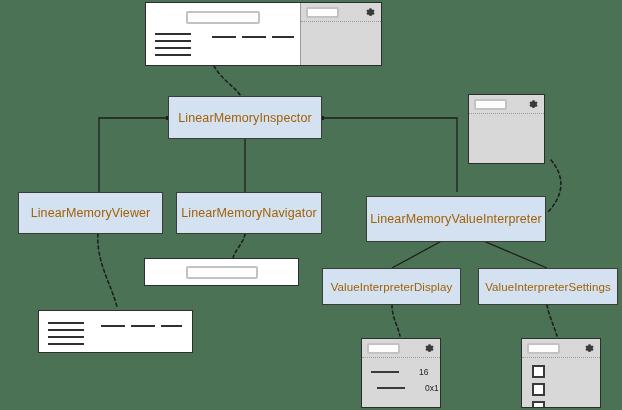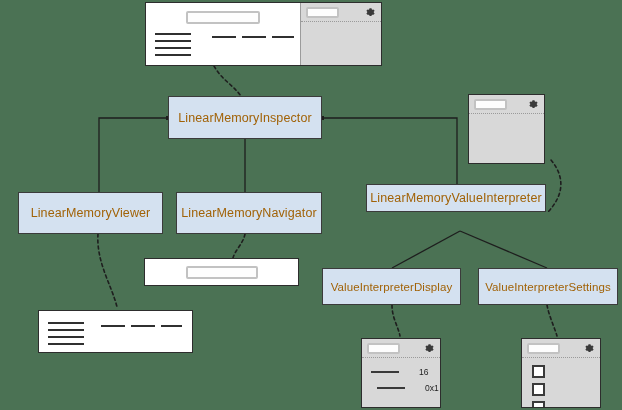--- a/index.html
+++ b/index.html
@@ -125,21 +125,21 @@
   </div>
 
   <div class="node" style="left:18px;top:192px;width:145px;height:42px;">
     <span>LinearMemoryViewer</span>
   </div>
 
   <div class="node" style="left:176px;top:192px;width:146px;height:42px;">
     <span>LinearMemoryNavigator</span>
   </div>
 
-  <div class="node" style="left:366px;top:184px;width:180px;height:28px;">
+  <div class="node" style="left:366px;top:196px;width:180px;height:46px;">
     <span>LinearMemoryValueInterpreter</span>
   </div>
 
   <div class="node" style="left:478px;top:268px;width:140px;height:37px;font-size:11.5px;">
     <span>ValueInterpreterSettings</span>
   </div>
 
   <div class="node" style="left:322px;top:268px;width:139px;height:37px;font-size:11.5px;">
     <span>ValueInterpreterDisplay</span>
   </div>

